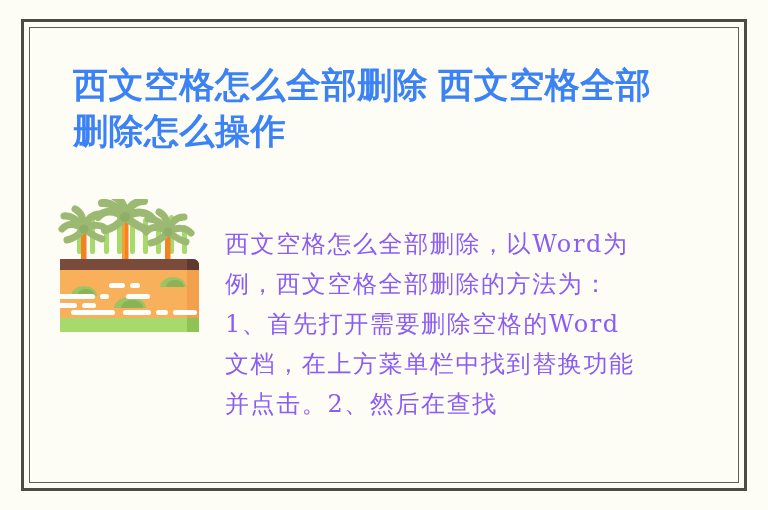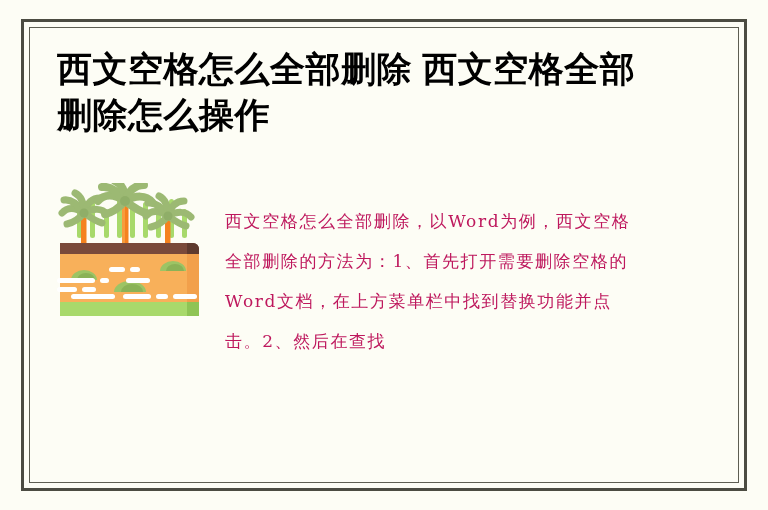--- a/index.html
+++ b/index.html
@@ -47,24 +47,24 @@
     left: 57px;
     top: 46px;
     right: 50px;
     bottom: 40px;
   }
 
   .title {
     font-family: "Liberation Sans", "DejaVu Sans", sans-serif;
     font-size: 35px;
     line-height: 46px;
-    color: #000000;
+    color: #3b82f6;
     letter-spacing: 0.5px;
     white-space: pre-wrap;
-    margin: 0;
+    margin: 16px;
     width: 600px;
   }
 
   
   .article {
     display: flex;
     align-items: flex-start;
     margin-top: 42px;
   }
 
@@ -76,23 +76,23 @@
   }
   .thumb {
     display: block;
     width: 150px;
     height: 150px;
   }
 
   .body-text {
     flex: 1 1 auto;
     font-family: "DejaVu Serif", "Liberation Serif", serif;
-    font-size: 17px;
+    font-size: 24px;
     line-height: 40px;
-    color: #be185d;
+    color: #8b5cf6;
     letter-spacing: 1.6px;
     word-break: break-all;
     white-space: pre-wrap;
     padding-top: 4px;
     max-width: 420px;
   }
 </style>
 </head>
 <body>
 

